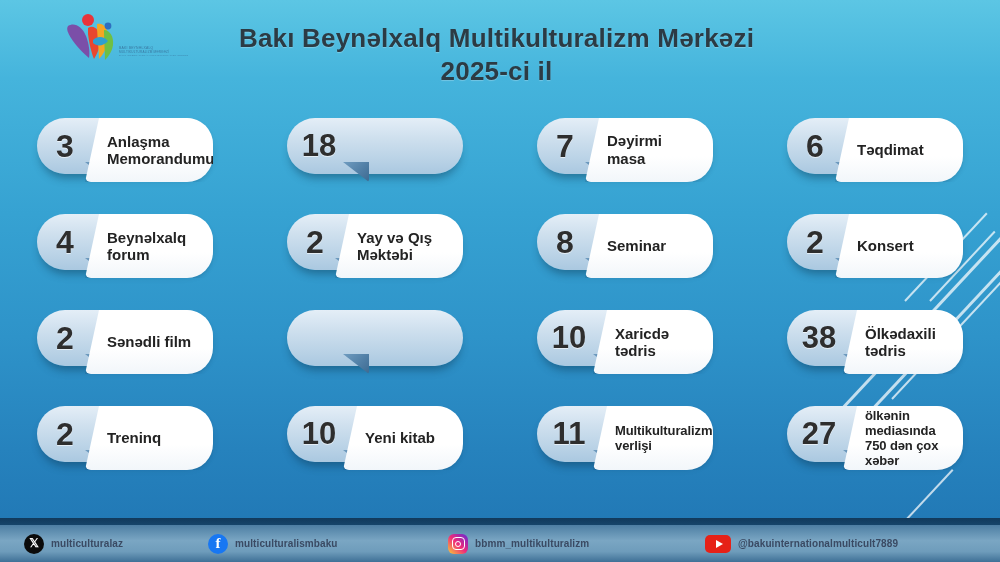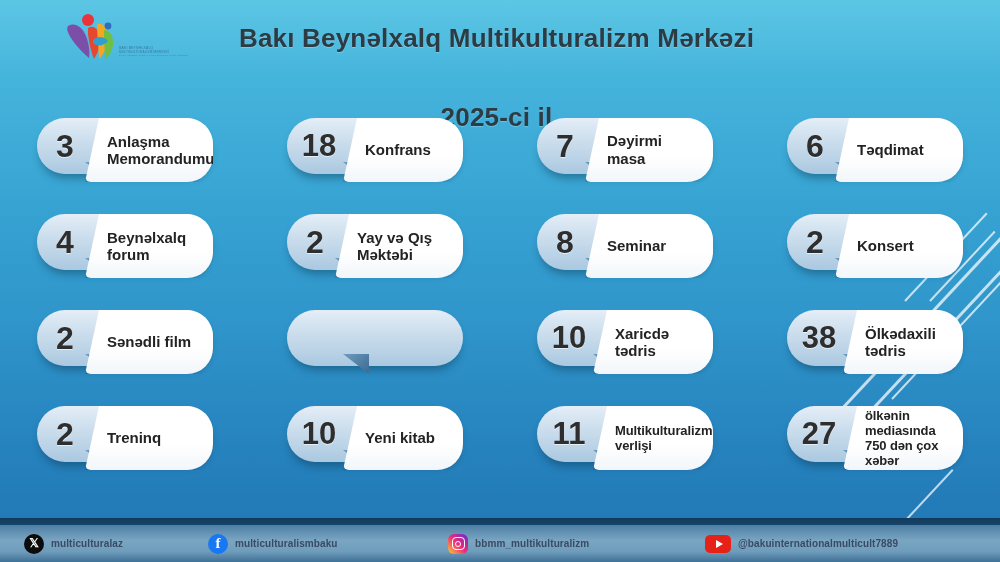--- a/index.html
+++ b/index.html
@@ -32,21 +32,21 @@
   #logo .ltext .l2{font-size:3.1px;}
   #logo .ltext .l3{font-size:2.4px;opacity:.8;}
 
   
   #title{
     position:absolute;left:0;top:22px;width:993px;text-align:center;
     font-size:26px;font-weight:bold;color:#2c3b44;line-height:33px;
     letter-spacing:.2px;
     text-shadow:0 1px 1px rgba(255,255,255,.25);
   }
-  #title .l2{display:block;margin-top:46px;}
+  #title .l2{display:block;}
 
   
   #grid{position:absolute;left:0;top:118px;width:1000px;}
   .row{display:flex;height:96px;}
   .cell{width:250px;display:flex;align-items:flex-start;justify-content:center;}
   .card{
     position:relative;width:176px;height:56px;
     border-radius:28px;
     background:linear-gradient(180deg,#e4eef7 0%,#cfe0ee 35%,#b9d2e6 75%,#aac8e0 100%);
     box-shadow:0 7px 9px -3px rgba(10,45,70,.42);
@@ -162,25 +162,20 @@
                 <div>Anlaşma</div>
                 <div>Memorandumu</div>
               </div>
             </div>
           </div>
         </div>
         <div class="cell">
           <div class="card w2">
             <div class="num">18</div>
             <div class="fold"></div>
-            <div class="panel">
-              <div class="label one">
-                <div>Konfrans</div>
-              </div>
-            </div>
           </div>
         </div>
         <div class="cell">
           <div class="card">
             <div class="num">7</div>
             <div class="fold"></div>
             <div class="panel">
               <div class="label one">
                 <div>Dəyirmi masa</div>
               </div>

